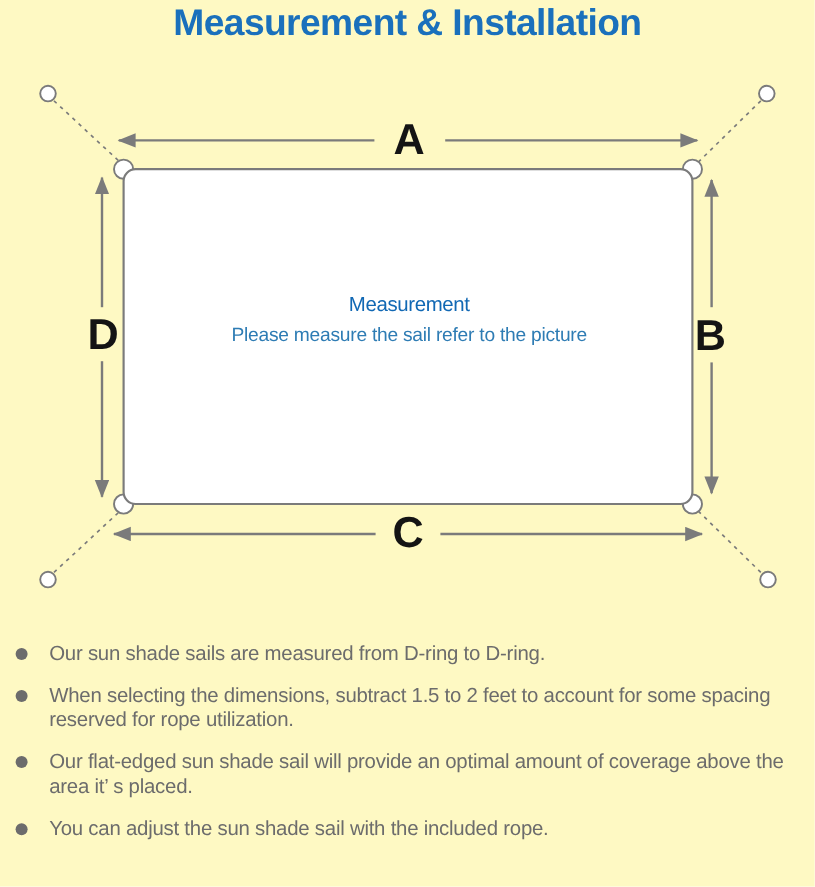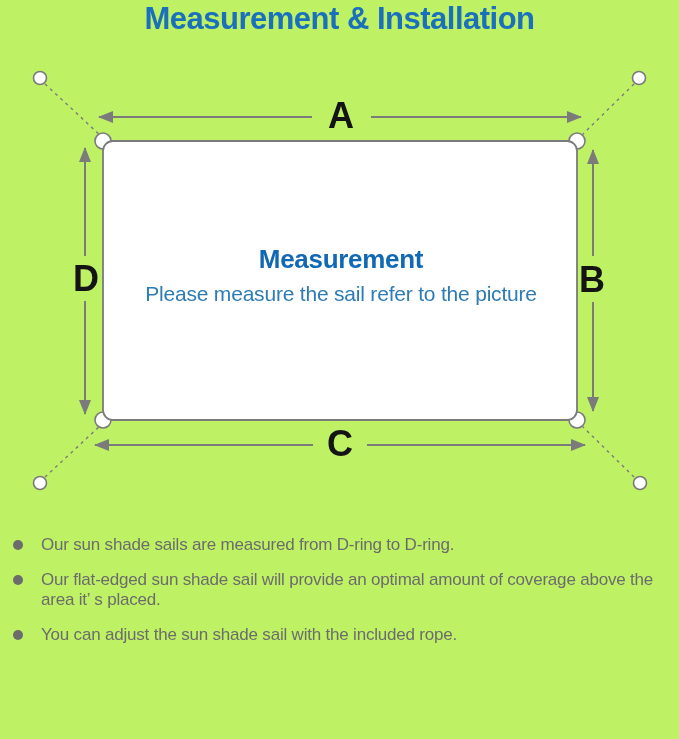--- a/index.html
+++ b/index.html
@@ -6,45 +6,45 @@
     --accent-blue:#1a70bc;
     --heading-blue:#1168b4;
     --subheading-blue:#2e7cb4;
     --line-gray:#7b7b7b;
     --label-black:#141414;
     --note-gray:#6c6c6c;
   }
   *{margin:0;padding:0;box-sizing:border-box;}
   html,body{background:#fff;}
   body{font-family:"Liberation Sans","DejaVu Sans",sans-serif;}
-  .page{position:relative;width:679px;height:739px;background:#bef264;overflow:hidden;}
+  .page{position:relative;width:679px;height:739px;background:#fef9c3;overflow:hidden;}
   .page-title{
     position:absolute;top:1px;left:0;width:100%;
     text-align:center;font-size:31px;font-weight:bold;
     letter-spacing:-0.5px;color:var(--accent-blue);
   }
   .diagram{position:absolute;top:0;left:0;width:679px;height:520px;}
   .diagram svg{position:absolute;top:0;left:0;}
   .dim-label{
     position:absolute;transform:translate(-50%,-50%);
     font-size:36px;font-weight:bold;color:var(--label-black);line-height:1;
   }
   .dim-a{left:341px;top:116px;}
   .dim-b{left:592px;top:280px;}
   .dim-c{left:340px;top:444px;}
   .dim-d{left:86px;top:279px;}
   .center-text{
     position:absolute;left:341px;top:244px;transform:translateX(-50%);
     text-align:center;white-space:nowrap;
   }
   .center-text .heading{
-    font-size:26px;font-weight:bold;color:var(--heading-blue);letter-spacing:-0.3px;
+    font-size:17px;font-weight:normal;color:var(--heading-blue);letter-spacing:-0.3px;
   }
   .center-text .subheading{
-    margin-top:7px;font-size:21px;color:var(--subheading-blue);letter-spacing:-0.2px;
+    margin-top:7px;font-size:16px;color:var(--subheading-blue);letter-spacing:-0.2px;
   }
   .notes{
     position:absolute;top:535px;left:13px;width:652px;list-style:none;
   }
   .notes li{
     display:flex;gap:18px;margin-bottom:14px;
     font-size:17px;line-height:1.22;letter-spacing:-0.2px;color:var(--note-gray);
   }
   .notes .dot{
     flex:0 0 auto;width:10px;height:10px;border-radius:50%;
@@ -109,20 +109,24 @@
     </div>
   </div>
 
   <ul class="notes">
     <li>
       <span class="dot"></span>
       <span>Our sun shade sails are measured from D-ring to D-ring.</span>
     </li>
     <li>
       <span class="dot"></span>
+      <span>When selecting the dimensions, subtract 1.5 to 2 feet to account for some spacing reserved for rope utilization.</span>
+    </li>
+    <li>
+      <span class="dot"></span>
       <span>Our flat-edged sun shade sail will provide an optimal amount of coverage above the area it’ s placed.</span>
     </li>
     <li>
       <span class="dot"></span>
       <span>You can adjust the sun shade sail with the included rope.</span>
     </li>
   </ul>
 
 </div>
 

